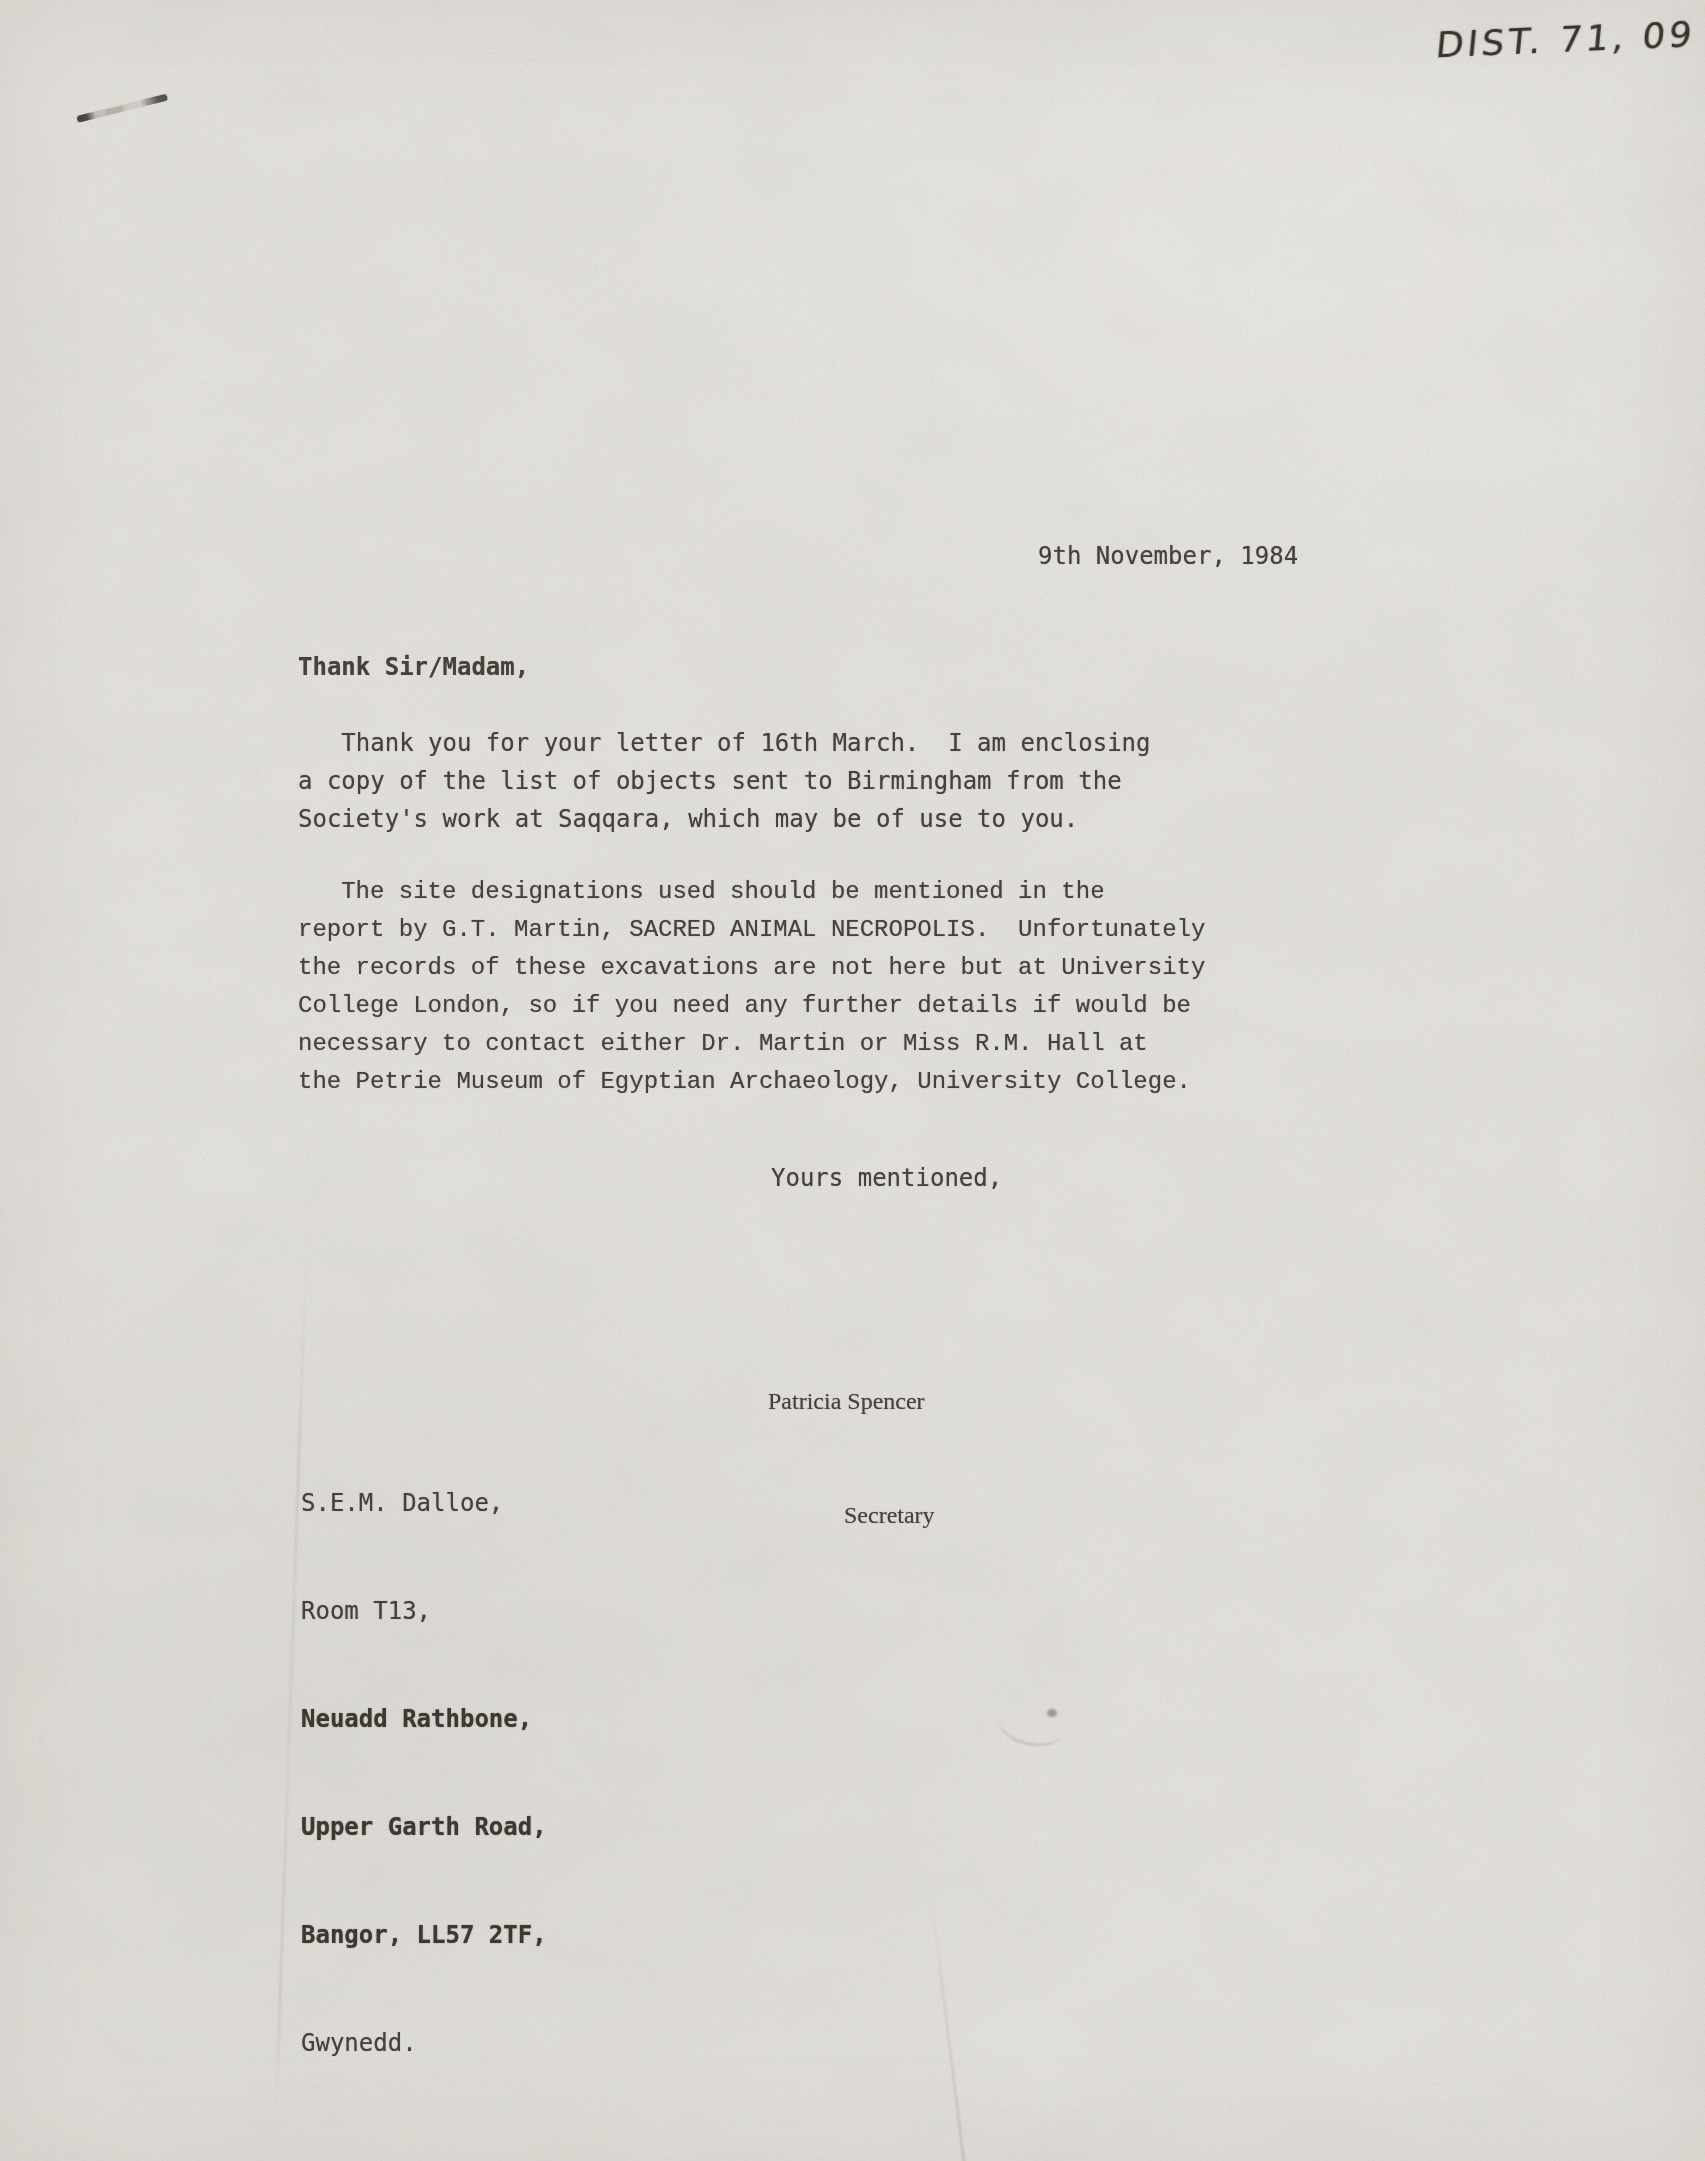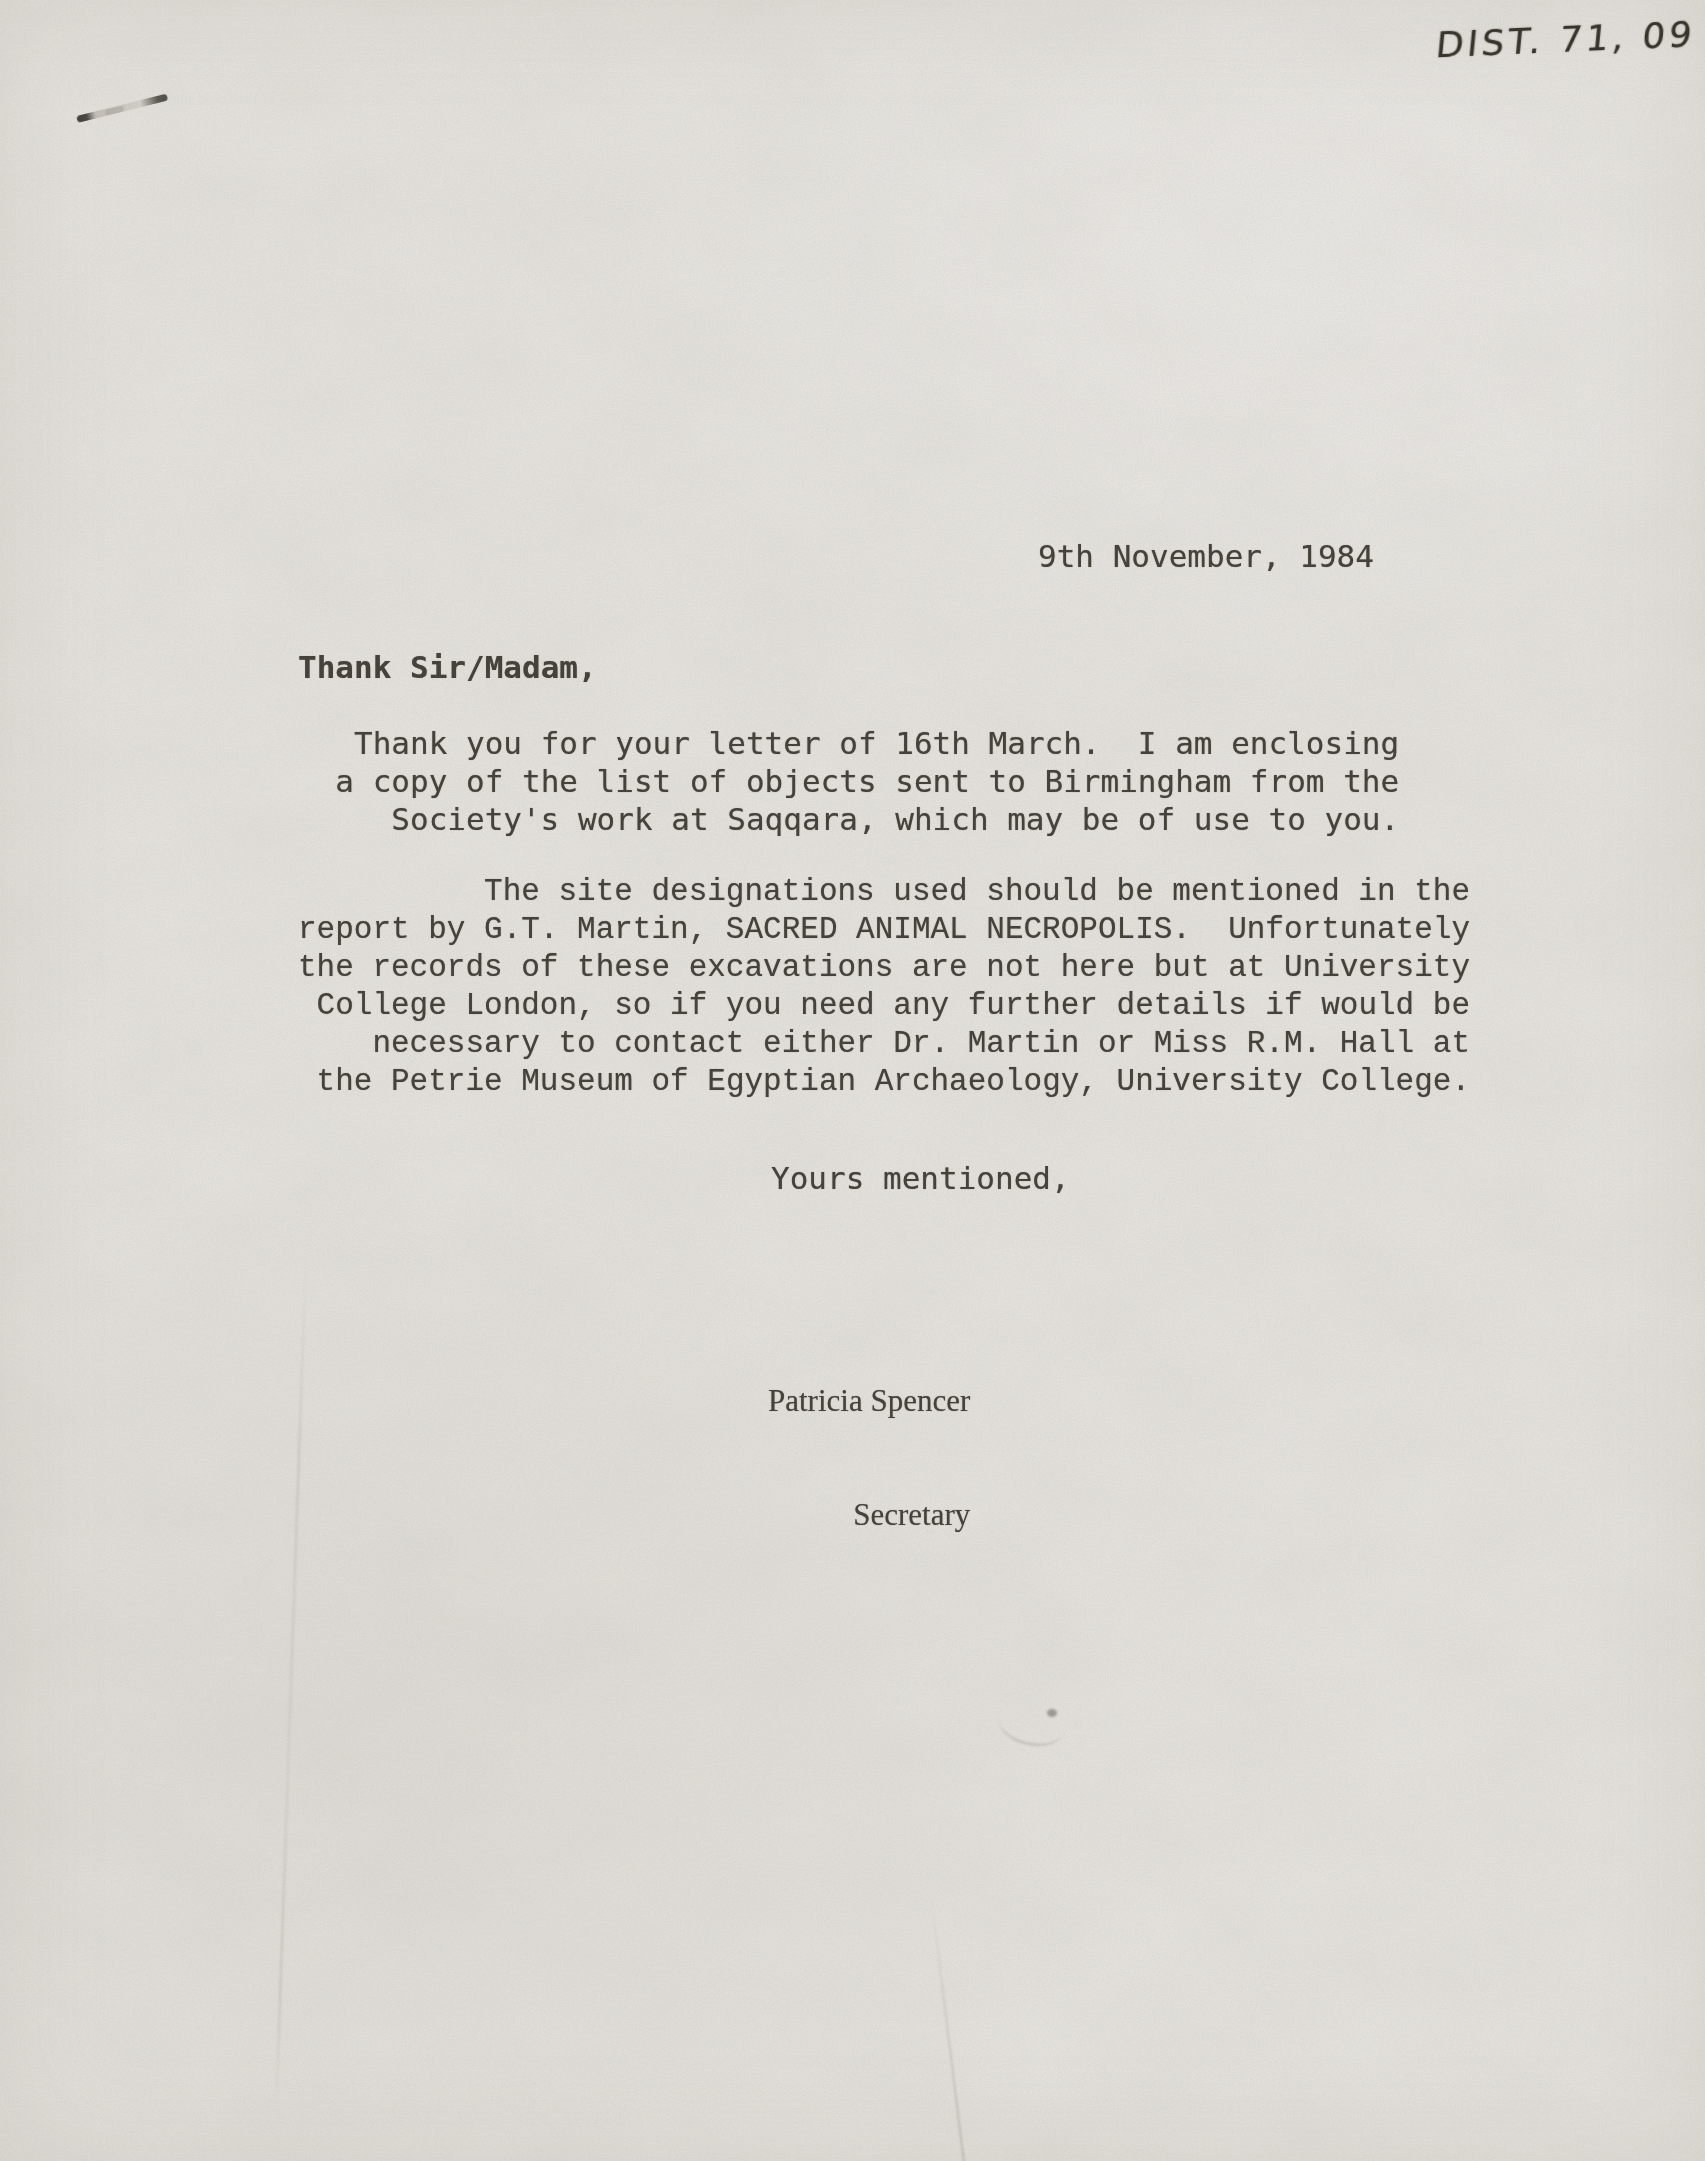--- a/index.html
+++ b/index.html
@@ -19,27 +19,26 @@
     box-shadow: inset 0 0 116px rgba(140,135,122,0.14);
   }
   .noise-layer {
     position: absolute; left: 0; top: 0; width: 1706px; height: 2161px;
     pointer-events: none;
   }
   
   .ink {
     position: absolute;
     color: #45423b;
-    font-size: 31px;
+    font-size: 24px;
     line-height: 38px;
     letter-spacing: 0;
     white-space: pre;
     text-shadow: 0 0 1px rgba(69,66,59,0.55);
     filter: blur(0.2px);
-    text-align: right;
   }
   .salutation { font-weight: bold; text-shadow: 0 0 0.9px rgba(69,66,59,0.45); }
   .date-line      { left: 1038px; top: 537px; }
   .salutation     { left: 298px;  top: 648px; }
   .para-1         { left: 298px;  top: 724px; }
   .para-2         { left: 298px;  top: 873px; font-family: Liberation Mono, monospace; }
   .closing        { left: 771px; top: 1159px; }
   .signature      { left: 768px; top: 1306px; font-family: Liberation Serif, serif; }
   .signature .sig-title { margin-left: 76px; }
   .address        { left: 301px;  top: 1413px; line-height: 36px; }
@@ -166,15 +165,23 @@
 necessary to contact either Dr. Martin or Miss R.M. Hall at
 the Petrie Museum of Egyptian Archaeology, University College.</div>
 
   <div class="ink closing">Yours mentioned,</div>
 
   <div class="ink signature">
     <div class="sig-name">Patricia Spencer</div>
     <div class="sig-title">Secretary</div>
   </div>
 
+  <div class="ink address">
+    <div>S.E.M. Dalloe,</div>
+    <div>Room T13,</div>
+    <div>Neuadd Rathbone,</div>
+    <div>Upper Garth Road,</div>
+    <div>Bangor, LL57 2TF,</div>
+    <div>Gwynedd.</div>
+  </div>
 
 </div>
 
 
 </body></html>

